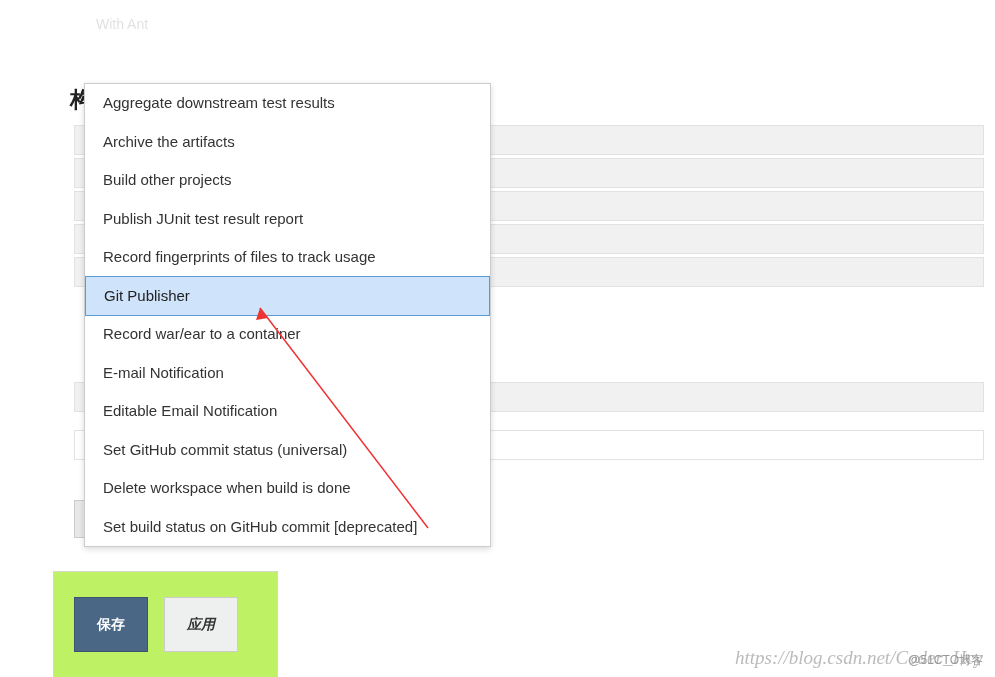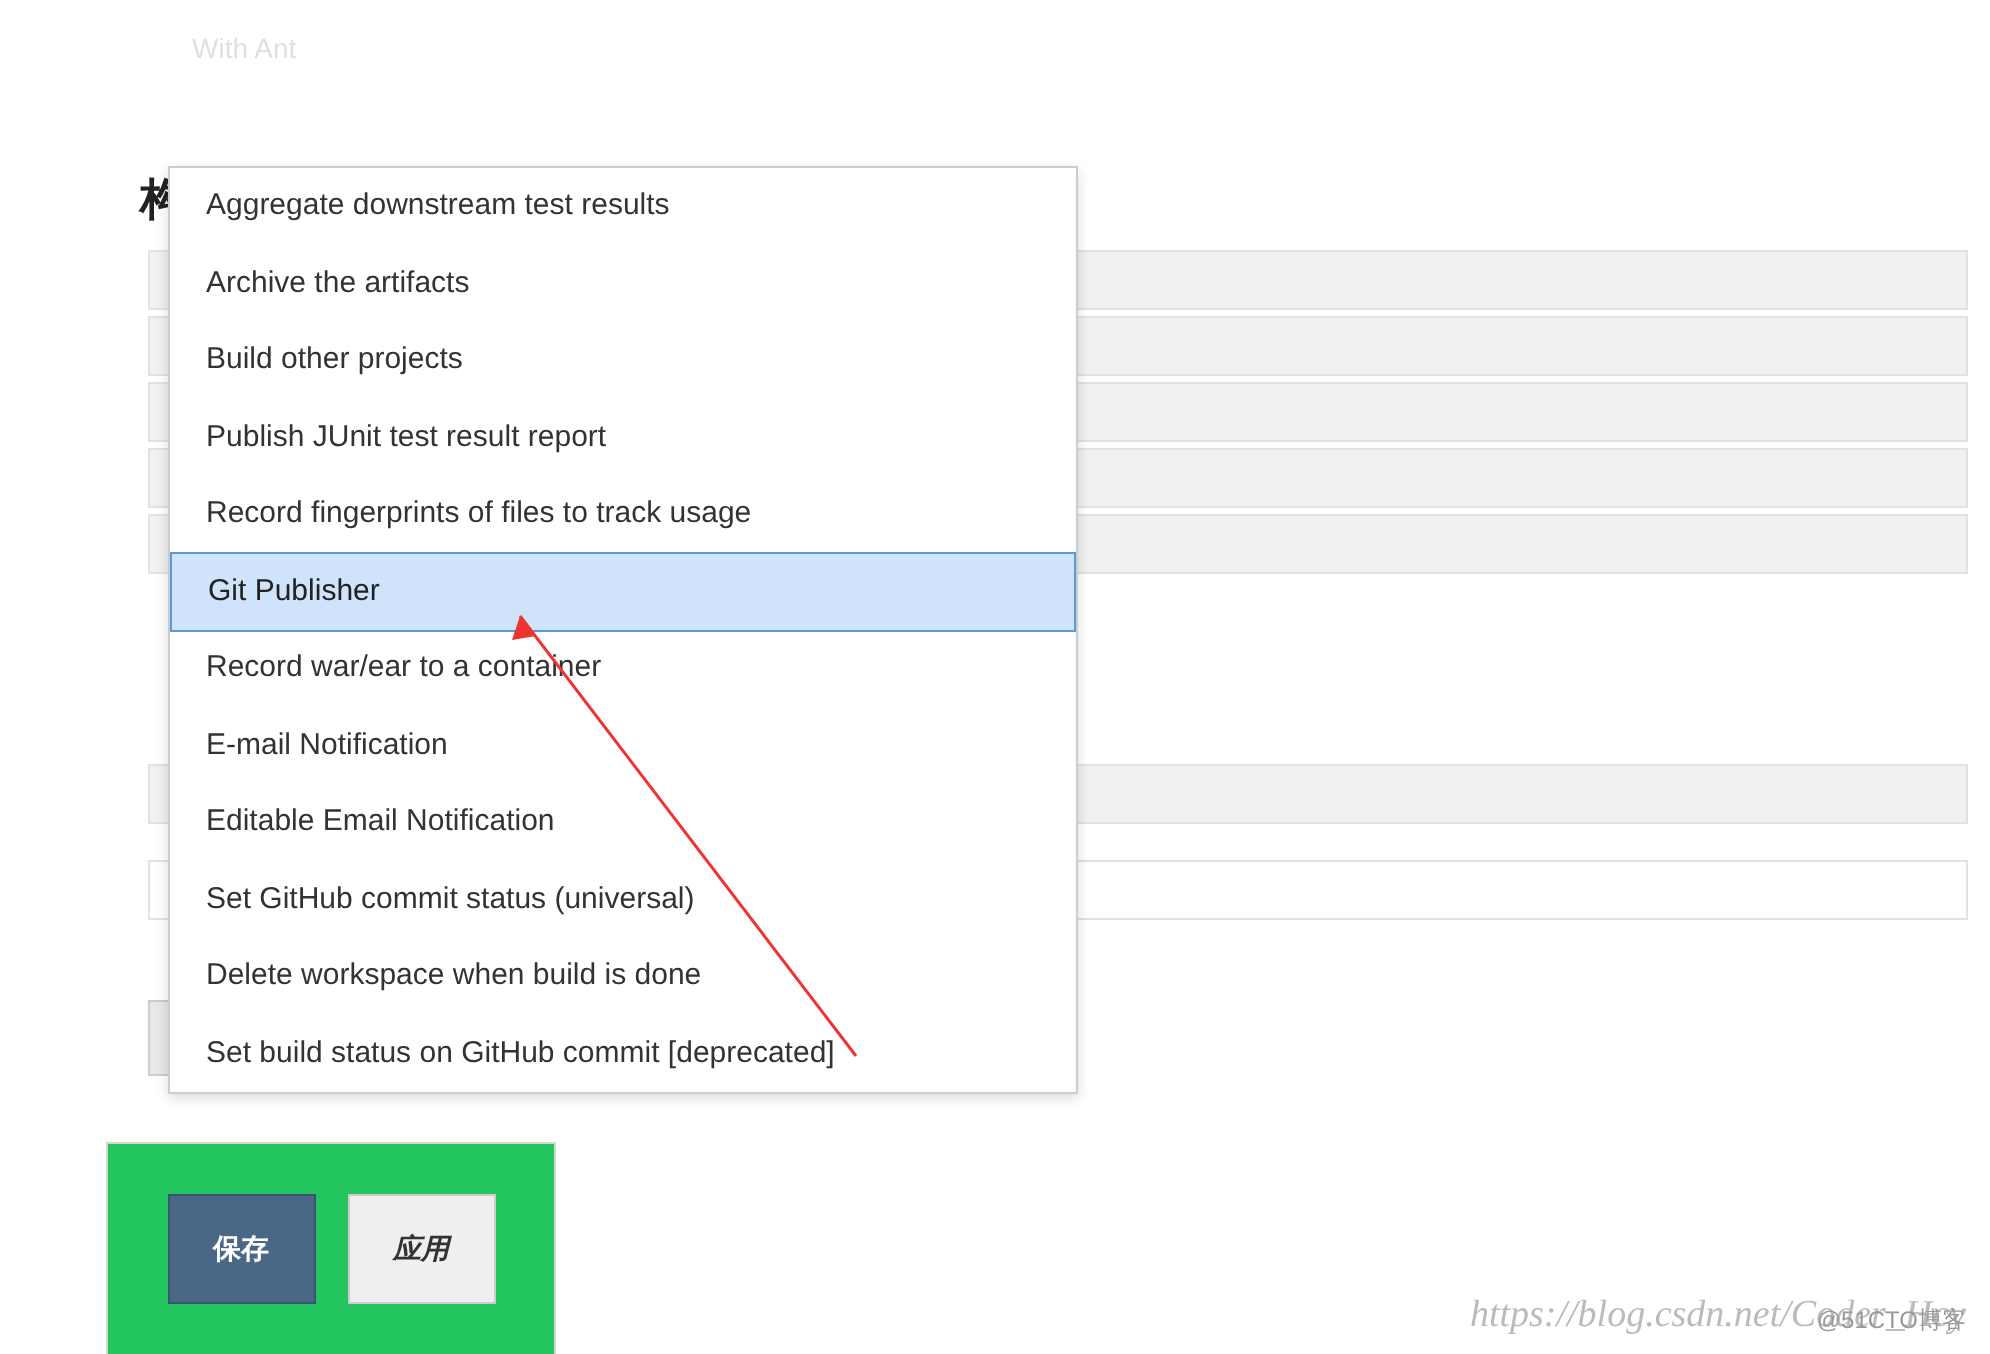--- a/index.html
+++ b/index.html
@@ -34,21 +34,21 @@
       height: 30px;
       border: 1px solid #e2e2e2;
       margin-bottom: 3px;
       margin-left: 4px;
       width: 910px;
     }
     .dropdown-menu {
       position: absolute;
       left: 84px;
       top: 83px;
-      width: 455px;
+      width: 407px;
       background: #fff;
       border: 1px solid #ccc;
       box-shadow: 0 2px 6px rgba(0,0,0,0.15);
       z-index: 10;
     }
     .dropdown-item {
       padding: 8px 18px;
       font-size: 15px;
       color: #333;
       cursor: pointer;
@@ -83,28 +83,27 @@
       border-left: 4px solid transparent;
       border-right: 4px solid transparent;
       border-top: 5px solid #555;
     }
     .bottom-bar {
       position: absolute;
       left: 53px;
       top: 571px;
       width: 225px;
       height: 106px;
-      background: #22c55e;
+      background: #bef264;
       border-top: 1px solid #d8d8c8;
       border-left: 1px solid #d8d8c8;
       border-right: 1px solid #d8d8c8;
       padding: 25px 20px;
       display: flex;
       gap: 16px;
-      justify-content: center;
     }
     .btn-primary {
       background: #4a6785;
       color: #fff;
       border: 1px solid #3b5570;
       padding: 12px 22px;
       font-size: 14px;
       font-weight: bold;
       cursor: pointer;
     }

